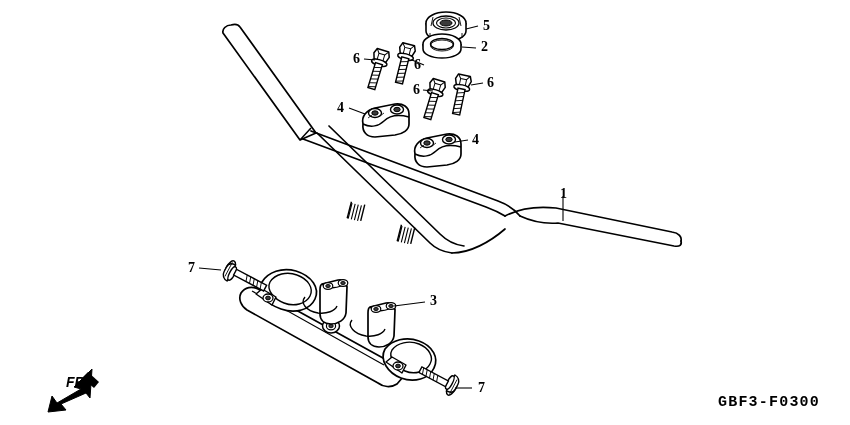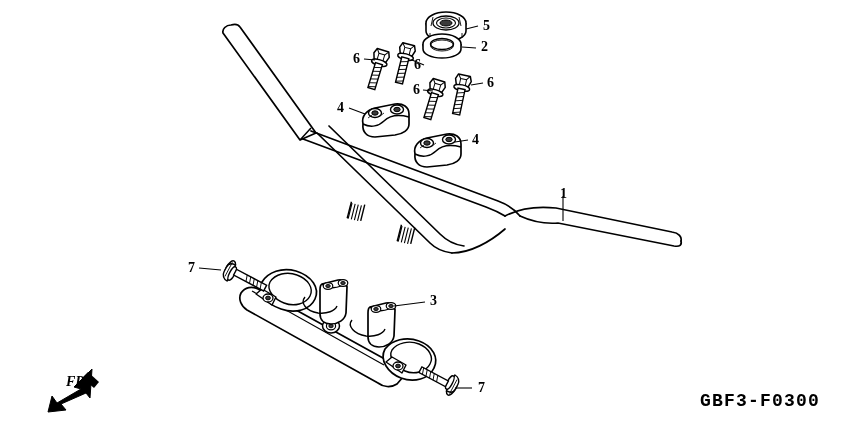--- a/index.html
+++ b/index.html
@@ -33,31 +33,31 @@
     color: #000000;
     line-height: 1;
     white-space: nowrap;
     user-select: none;
   }
   #partcode {
     position: absolute;
     right: 30px;
     bottom: 14px;
     font-family: "Liberation Mono", monospace;
-    font-size: 18px;
+    font-size: 15px;
     font-weight: 700;
     letter-spacing: 1.2px;
     color: #000000;
     white-space: nowrap;
   }
   #fr-label {
     position: absolute;
     left: 66px;
     top: 374px;
-    font-family: Liberation Serif, serif;
+    font-family: Liberation Sans, sans-serif;
     font-size: 14px;
     font-style: italic;
     font-weight: 700;
     color: #000000;
     white-space: nowrap;
   }
 </style>
 </head>
 <body>
 

